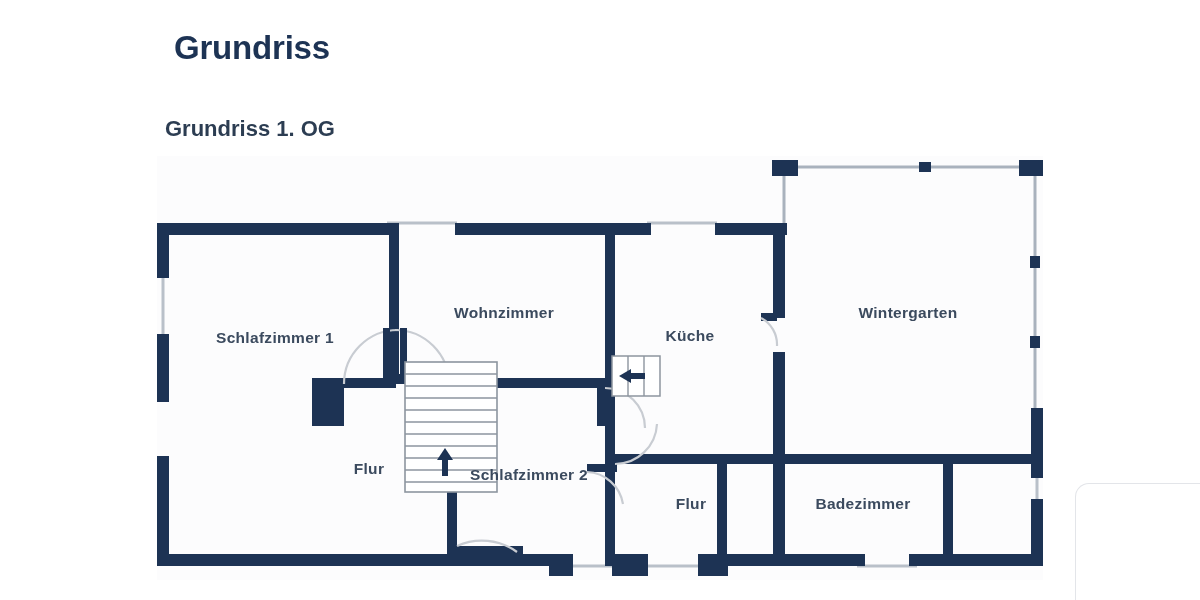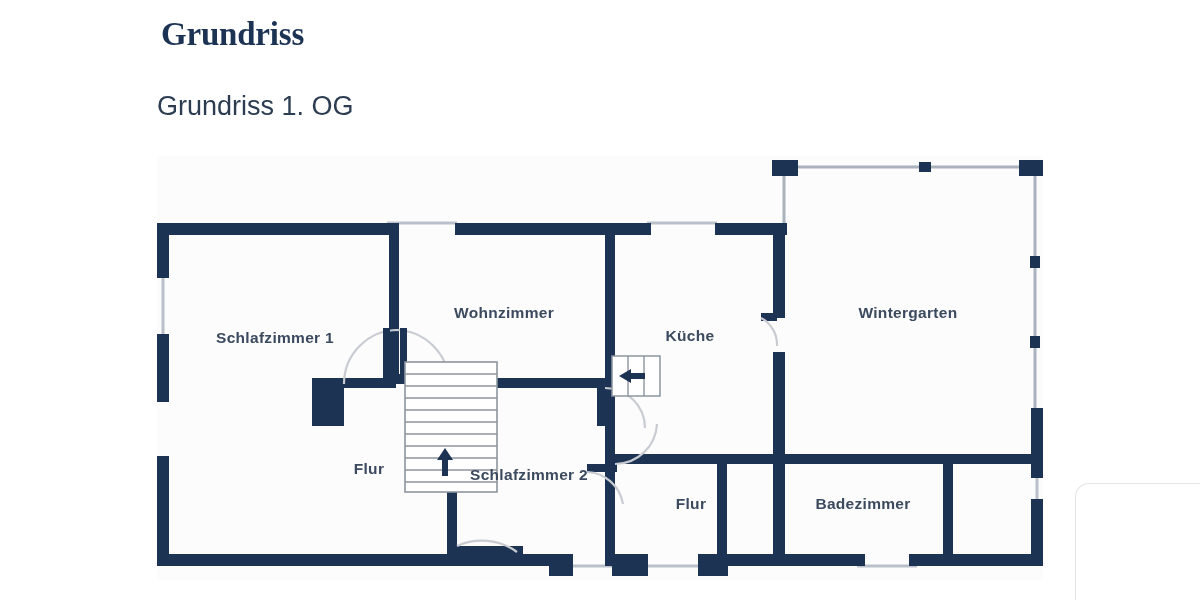--- a/index.html
+++ b/index.html
@@ -23,35 +23,35 @@
 
   
   #header-block {
     position: absolute;
     left: 157px;
     top: 0px;
     width: 900px;
   }
 
   #page-title {
-    margin: 4px;
+    margin: 17px;
     padding-top: 11px;
     font-size: 33px;
     font-weight: bold;
     letter-spacing: -0.2px;
     color: #1d3354;
     line-height: 1.2;
-    font-family: Liberation Serif, serif;
+    font-family: Liberation Sans, sans-serif;
   }
 
   #section-subtitle {
-    margin: 0;
+    margin: 8px;
     padding-top: 31px;
-    font-size: 27px;
-    font-weight: normal;
+    font-size: 22px;
+    font-weight: bold;
     color: #2c3d52;
     line-height: 1.2;
     font-family: "Liberation Sans", sans-serif;
   }
 
   
   #floorplan-canvas {
     position: absolute;
     left: 157px;
     top: 156px;

